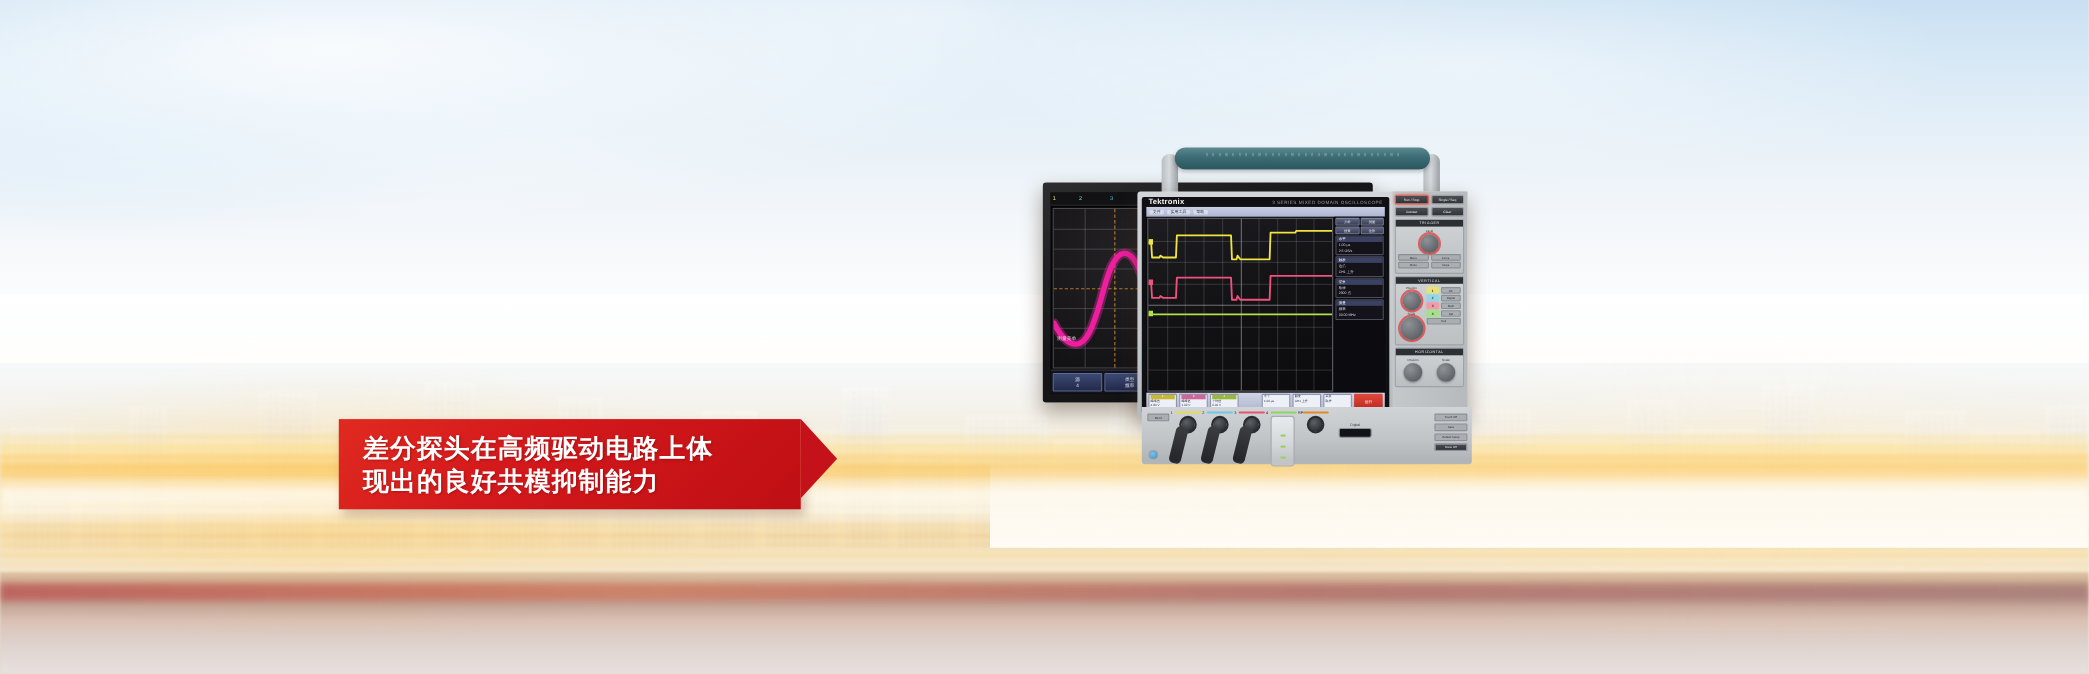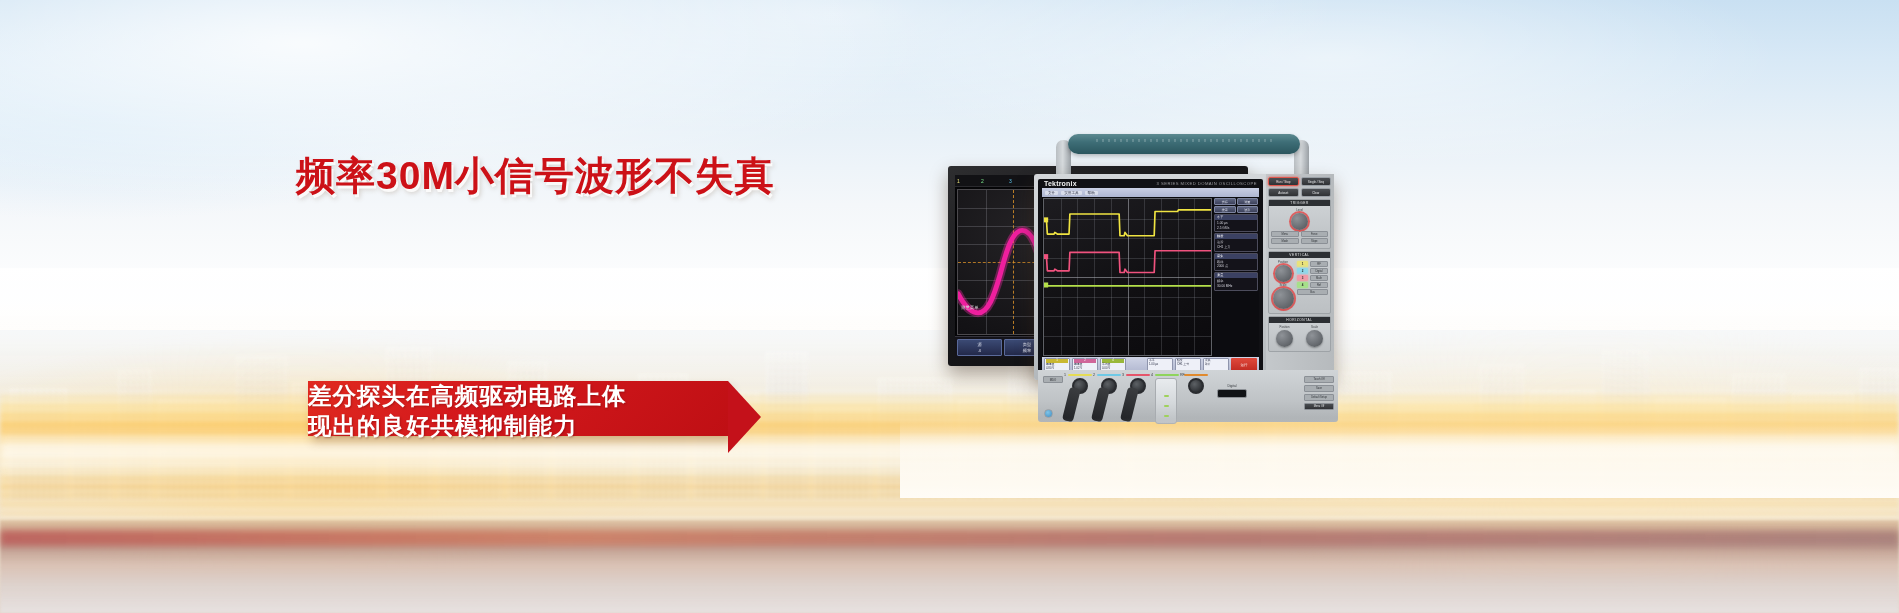--- a/index.html
+++ b/index.html
@@ -149,23 +149,24 @@
     letter-spacing:.2px;
     width:452px;
     text-shadow:1px 1px 0 rgba(255,255,255,.9);
     text-transform:uppercase;
   }
 
   
   .ribbon-wrap { position:absolute; left:308px; top:381px; height:72px; }
   .ribbon {
     position:relative;
-    height:55px; width:420px;
+    height:82px; width:420px;
     background:linear-gradient(135deg,#e02a20 0%, #d4191c 38%, #bf0f14 100%);
-    display:flex; 
+    display:flex; align-items:center;
+    padding-left:22px;
     box-shadow:4px 6px 9px rgba(120,70,40,.3);
   }
   .ribbon::after{
     content:"";
     position:absolute; left:100%; top:0;
     width:0; height:0;
     border-top:36px solid transparent;
     border-bottom:36px solid transparent;
     border-left:33px solid #c4111a;
   }
@@ -502,21 +503,20 @@
   </div>
 
   <div class="bg-glow-left"></div>
   <div class="bg-glow-right"></div>
   <div class="bg-streaks"></div>
   <div class="bg-streaks-2"></div>
   <div class="bg-road"></div>
   <div class="bg-topfade"></div>
 
   <div class="copy">
-    <div class="headline-2">频率30M小信号波形不失真</div>
   </div>
 
   <div class="ribbon-wrap">
     <div class="ribbon">
       <div class="ribbon-text">差分探头在高频驱动电路上体
 现出的良好共模抑制能力</div>
     </div>
   </div>
 
   <div class="scope-left">

